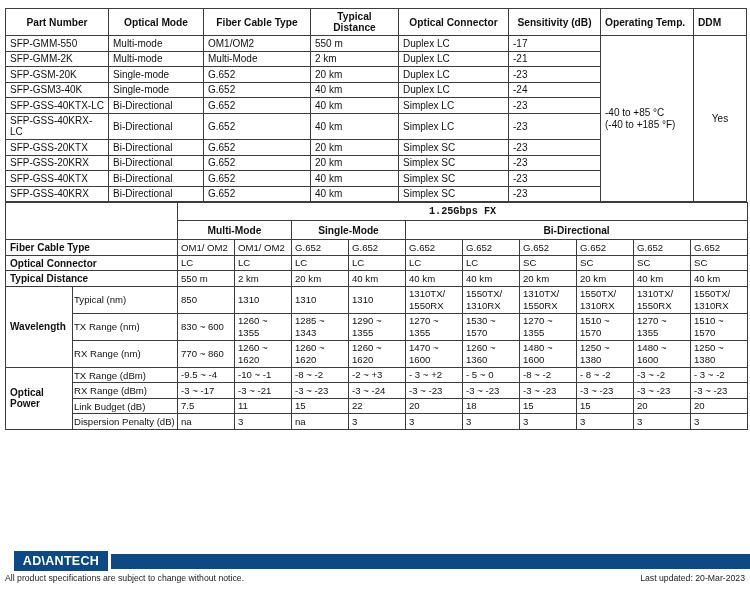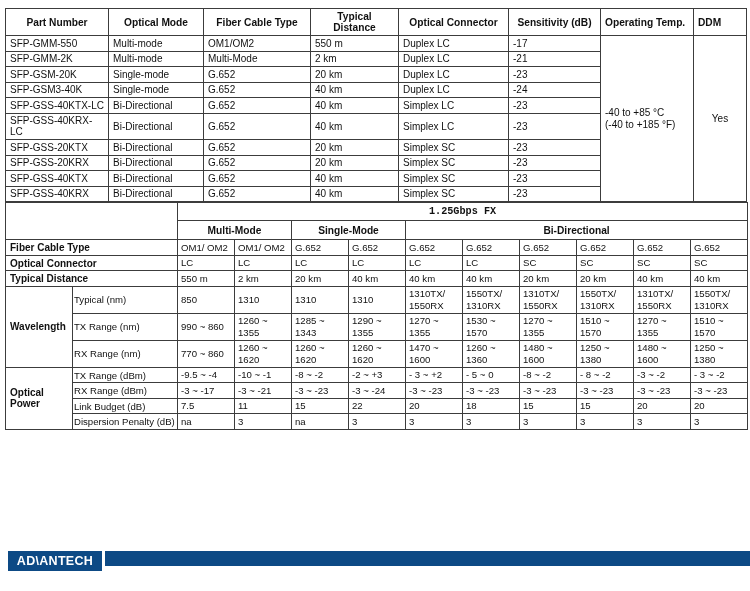--- a/index.html
+++ b/index.html
@@ -21,22 +21,22 @@
   
   .t2{margin:0 0 0 5px;width:742px;font-size:9.6px;}
   .t2 th.span-h{font-weight:bold;font-size:10.2px;text-align:center;padding:2px;height:13px;font-family:Liberation Mono, monospace;}
   .t2 th.mode-h{font-weight:bold;font-size:10.2px;text-align:center;padding:2px;height:14px;}
   .t2 th.corner{border:1px solid #3c3c3c;}
   .t2 th.rowlabel{font-weight:bold;padding:1px 4px;font-size:10px;}
   .t2 th.grouplabel{font-weight:bold;padding:1px 4px;font-size:10px;vertical-align:middle;}
   .t2 th.sublabel{padding:1px 1px;margin-top:42px;}
   .t2 td{padding:1px 3px;line-height:1.25;height:12.5px;}
   
-  .footer-band{position:absolute;left:8px;right:0;top:551px;height:20px;
-               display:flex;align-items:flex-start;}
+  .footer-band{position:absolute;left:14px;right:0;top:551px;height:20px;
+               display:flex;align-items:center;}
   .logo-box{background:#0d4a85;color:#fff;height:20px;width:94px;display:flex;
             align-items:center;justify-content:center;font-weight:bold;
             font-size:12.5px;letter-spacing:.3px;}
   .logo-gap{width:3px;height:20px;background:#fff;}
   .band-rest{flex:1;height:15px;background:#0d4a85;}
   .footer-line{position:absolute;left:5px;right:5px;top:573px;display:flex;
                justify-content:space-between;font-size:8.7px;color:#222;}
 </style>
 </head>
 <body>
@@ -235,21 +235,21 @@
 1550RX</td>
           <td>1550TX/
 1310RX</td>
           <td>1310TX/
 1550RX</td>
           <td>1550TX/
 1310RX</td>
         </tr>
         <tr>
           <th class="sublabel">TX Range (nm)</th>
-          <td>990 ~ 860</td>
+          <td>830 ~ 600</td>
           <td>1260 ~
 1355</td>
           <td>1285 ~
 1343</td>
           <td>1290 ~
 1355</td>
           <td>1270 ~
 1355</td>
           <td>1530 ~
 1570</td>
@@ -338,14 +338,18 @@
           <td>3</td>
         </tr>
       </tbody>
   </table>
 
   <div class="footer-band">
     <div class="logo-box">AD\ANTECH</div>
     <div class="logo-gap"></div>
     <div class="band-rest"></div>
   </div>
+  <div class="footer-line">
+    <span>All product specifications are subject to change without notice.</span>
+    <span>Last updated: 20-Mar-2023</span>
+  </div>
 
 </div>
 
 </body></html>

